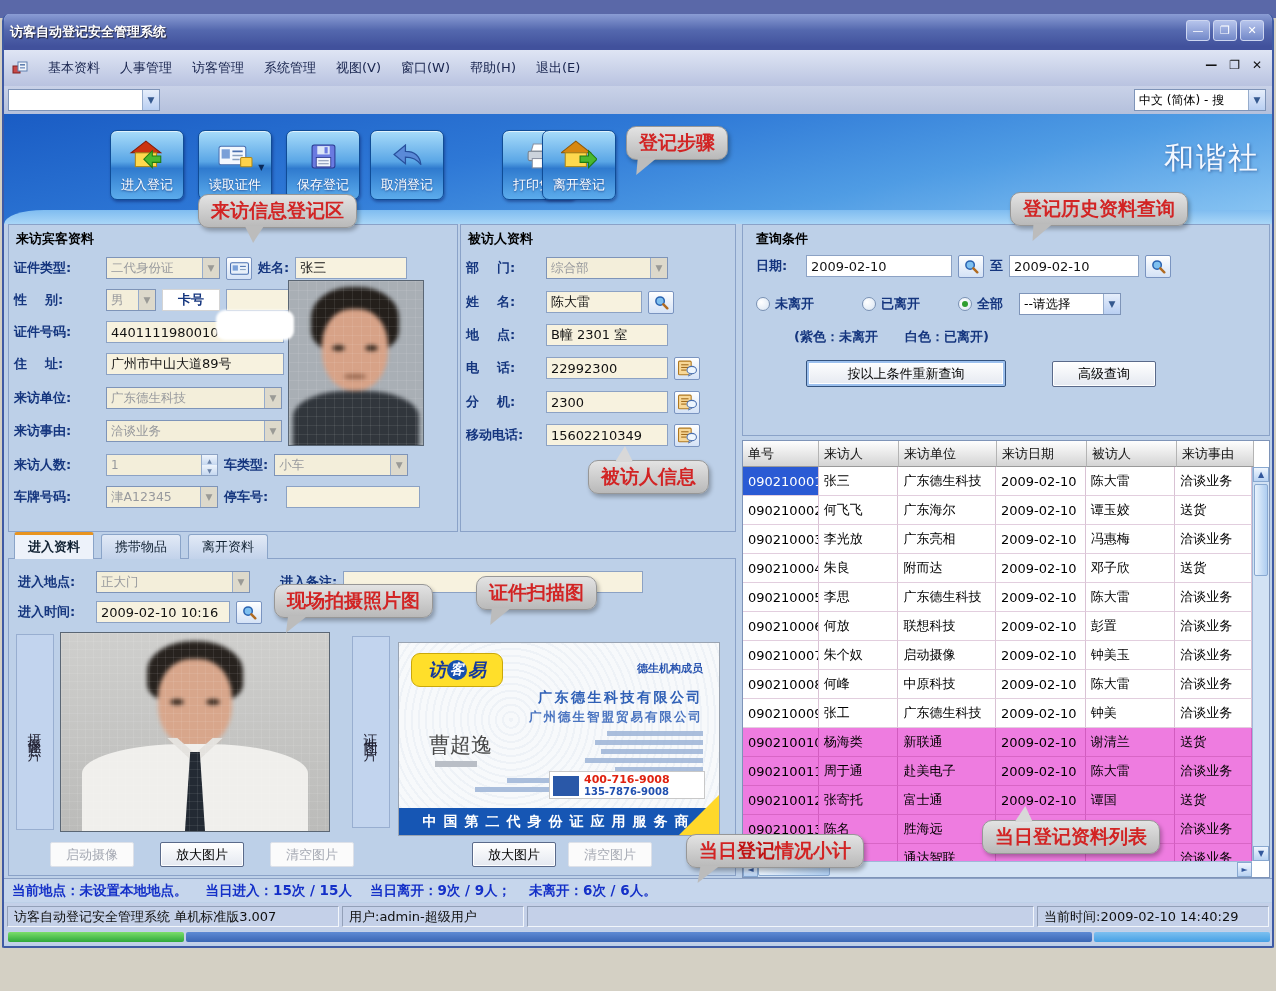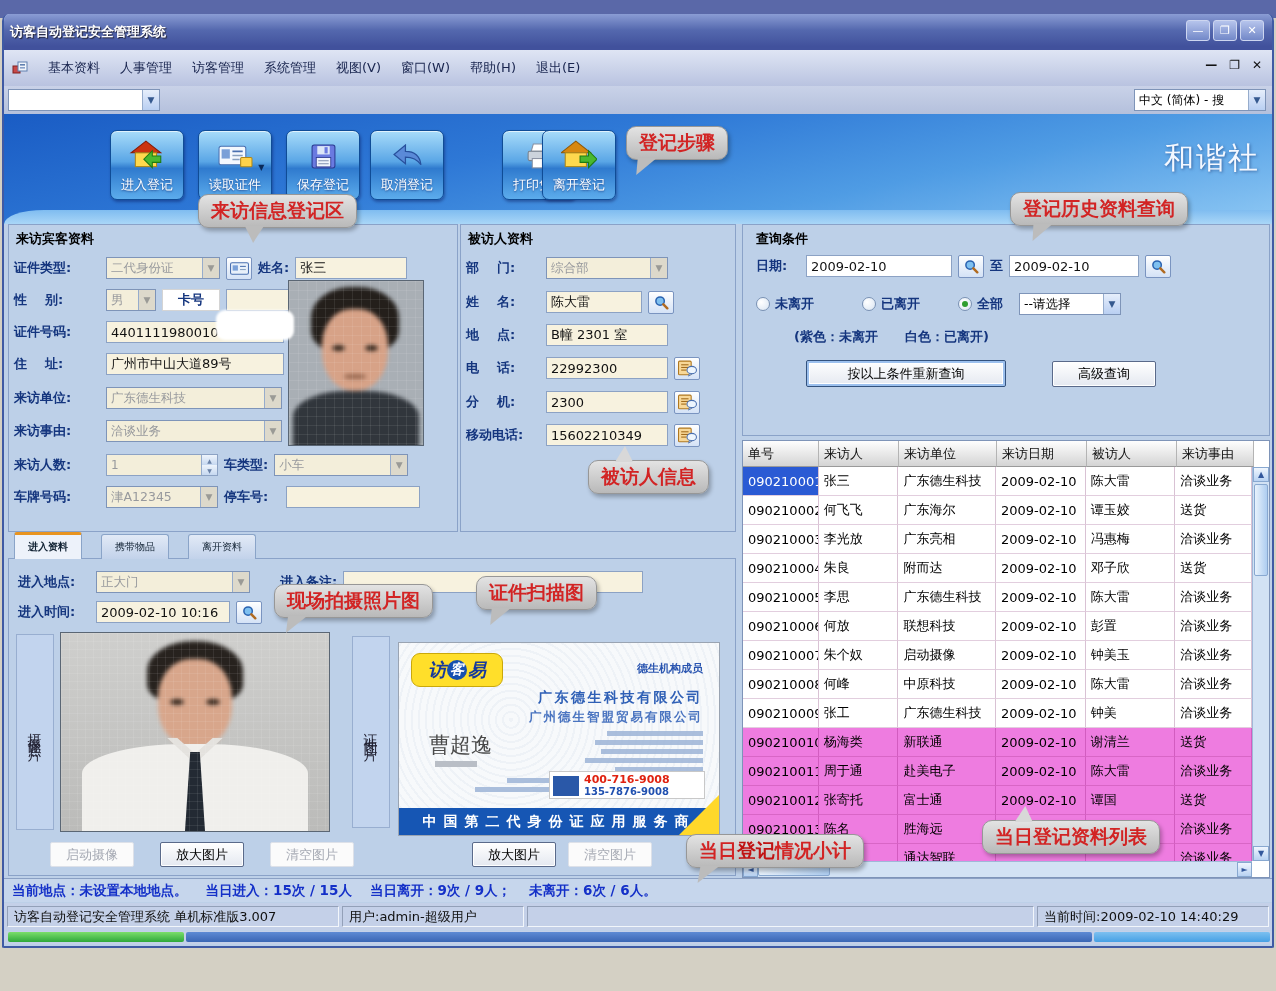--- a/index.html
+++ b/index.html
@@ -109,21 +109,21 @@
   .card-hotline .h2{font-size:10px;font-weight:bold;color:#2050b0;line-height:12px;}
   .card-hotline::before{content:"";position:absolute;left:3px;top:4px;width:26px;height:20px;background:#2a58a8;}
   .card-band{position:absolute;left:0;right:0;bottom:0;height:27px;background:#1656b4;color:#fff;
     display:flex;align-items:center;justify-content:center;font-size:14px;font-weight:bold;letter-spacing:7px;white-space:nowrap;}
   .card-corner{position:absolute;right:0;bottom:0;width:0;height:0;border-style:solid;
     border-width:0 0 40px 40px;border-color:transparent transparent #ffd82a transparent;z-index:2;}
   
   .vstrip{position:absolute;background:#c2d4ee;border:1px solid #98aed0;display:flex;align-items:center;
     justify-content:center;writing-mode:vertical-rl;font-size:14px;color:#223;letter-spacing:5px;}
   
-  .tab{position:absolute;height:25px;padding:0 13px;display:flex;align-items:center;font-size:10px;color:#123;
+  .tab{position:absolute;height:25px;padding:0 13px;display:flex;align-items:center;font-size:13px;color:#123;
     background:linear-gradient(#e2eaf6,#c2d2ea);border:1px solid #8aa4c8;border-bottom:none;border-radius:3px 3px 0 0;}
   .tab.active{background:#edf2fa;border-top:3px solid #e89420;font-weight:bold;height:27px;margin-top:-2px;z-index:2;}
   
   .btn{height:25px;display:flex;align-items:center;justify-content:center;font-size:13px;padding:0 10px;
     background:linear-gradient(#ffffff,#e4e8f0);border:1px solid #5a6a8a;border-radius:2px;color:#000;
     box-shadow:inset 0 0 0 1px #fff;}
   .btn.dis{background:#fbfbfb;border-color:#dde1e9;color:#a6aab4;box-shadow:none;}
   .qbtn{border:1px solid #33527e;box-shadow:inset 0 0 0 2px #9cc0ee,inset 0 0 0 3px #fff;font-size:13px;}
   
   .radio{width:14px;height:14px;border-radius:50%;border:1px solid #7a92b4;position:relative;

